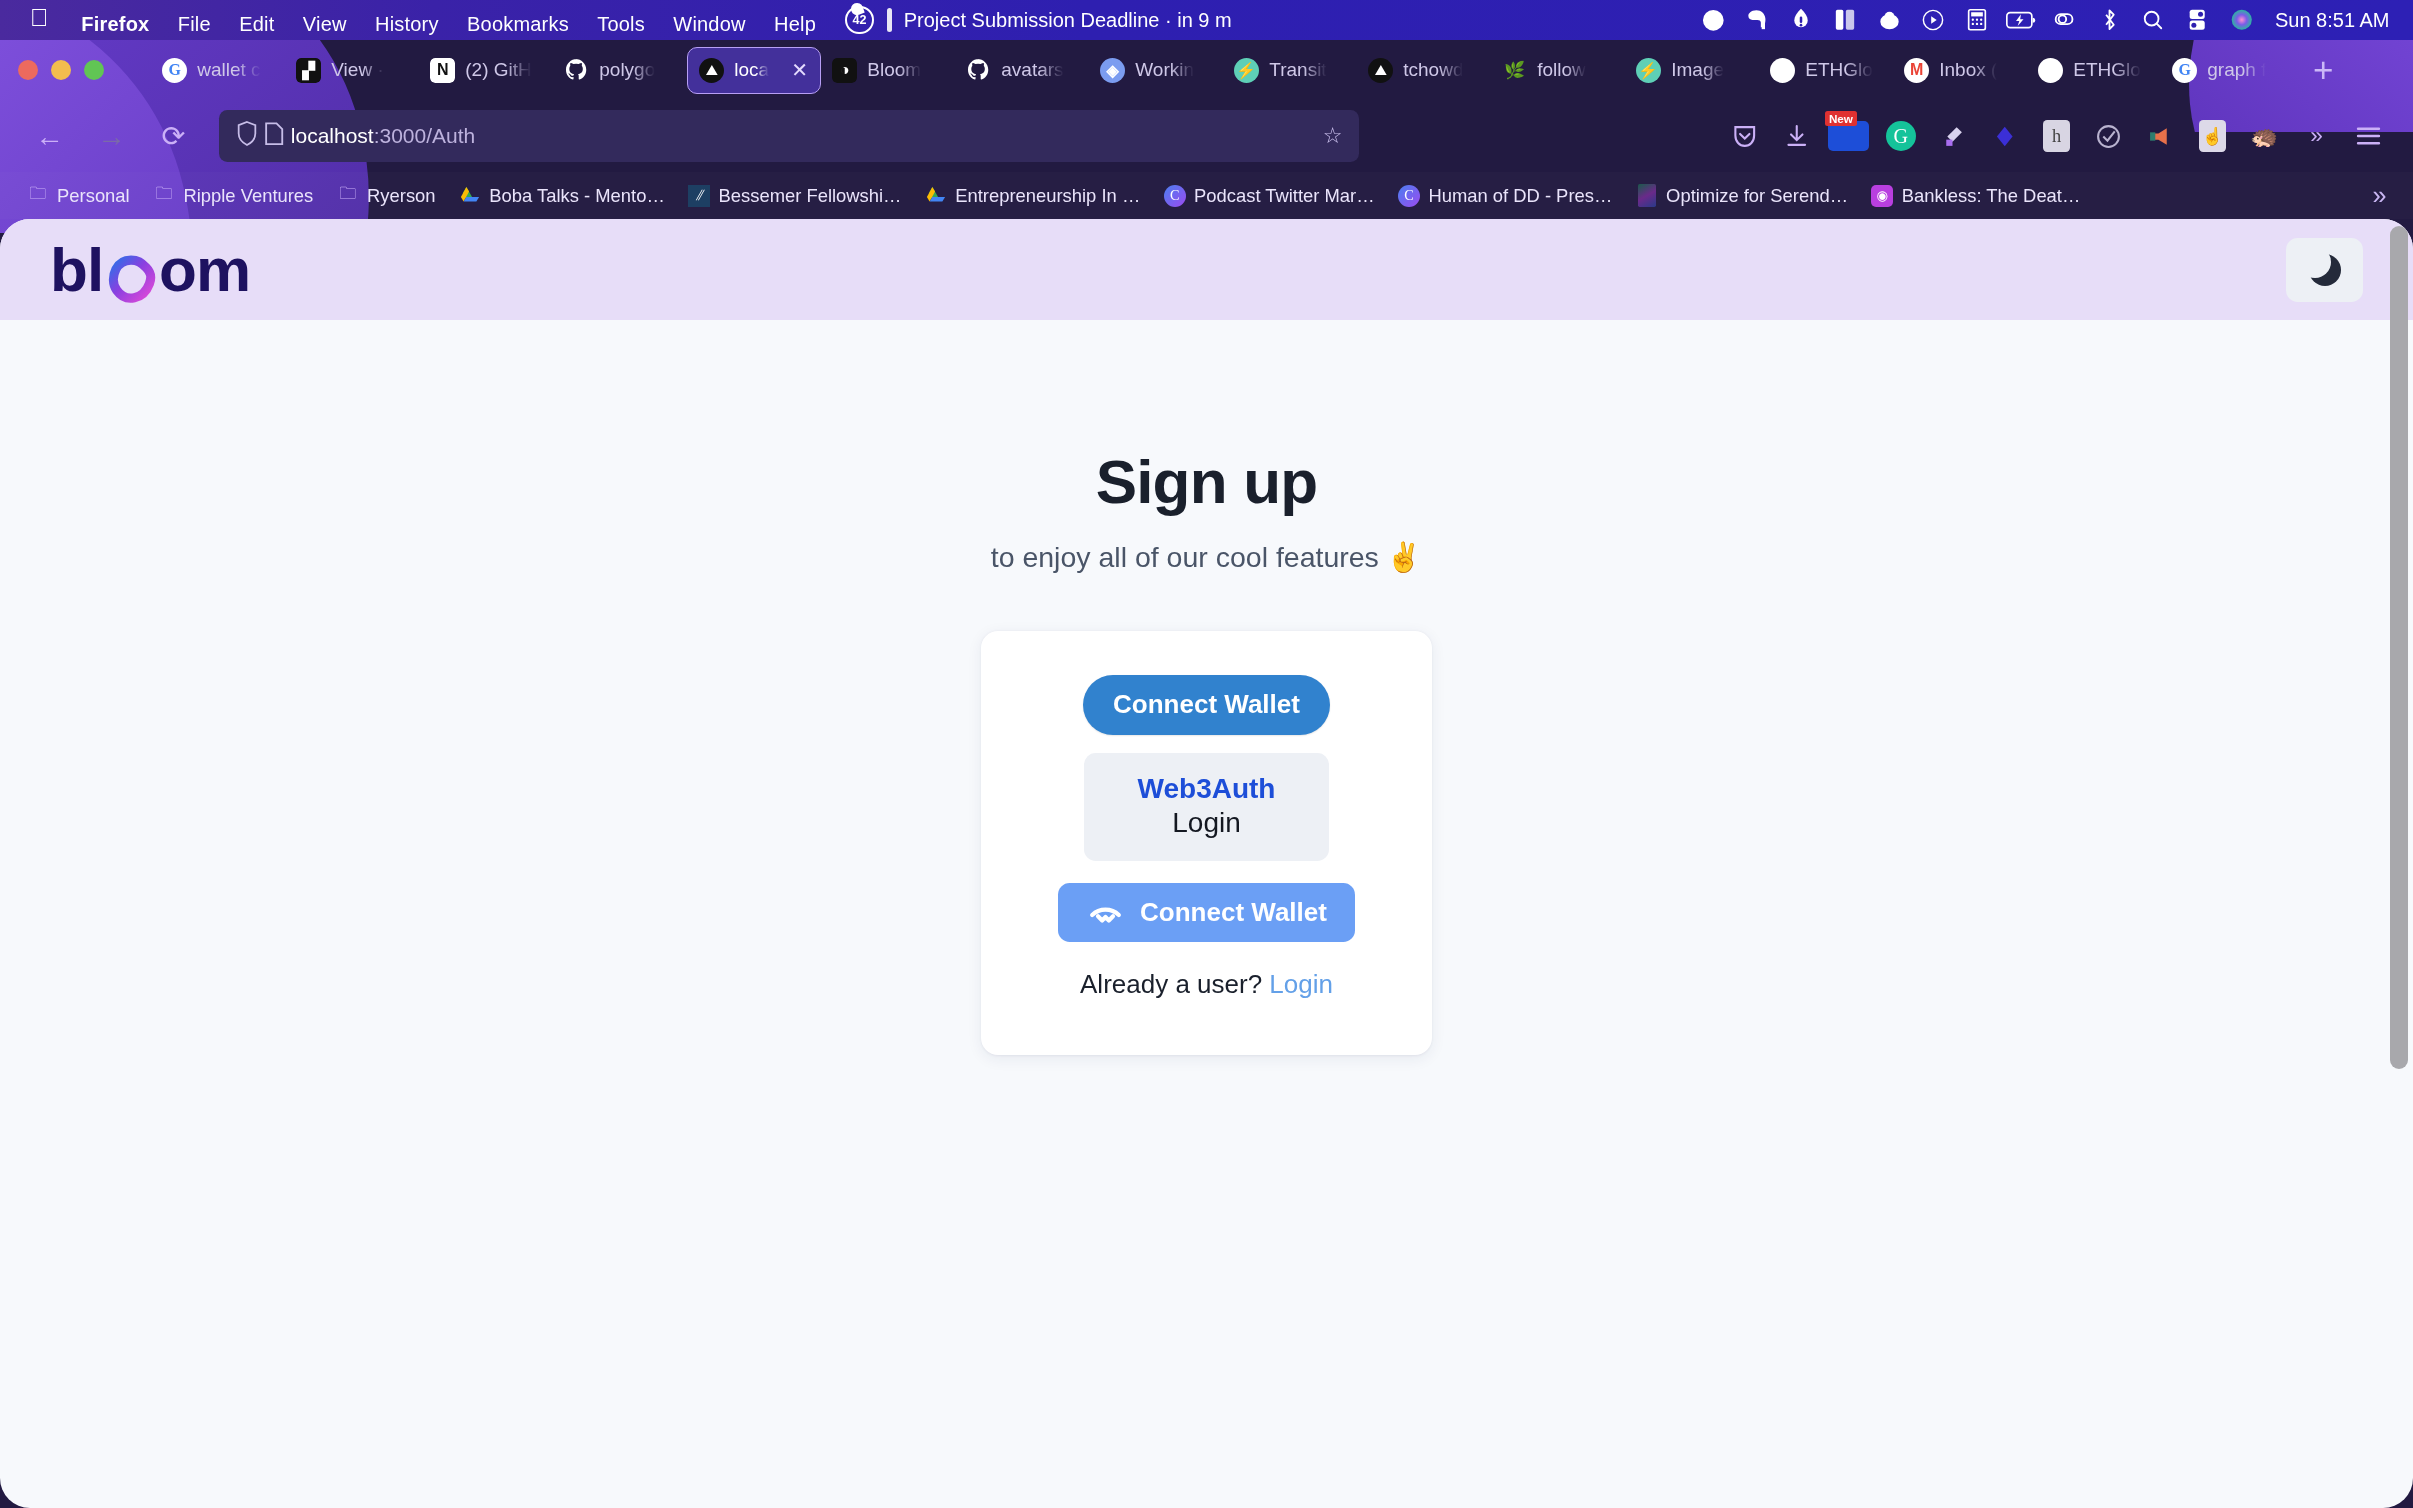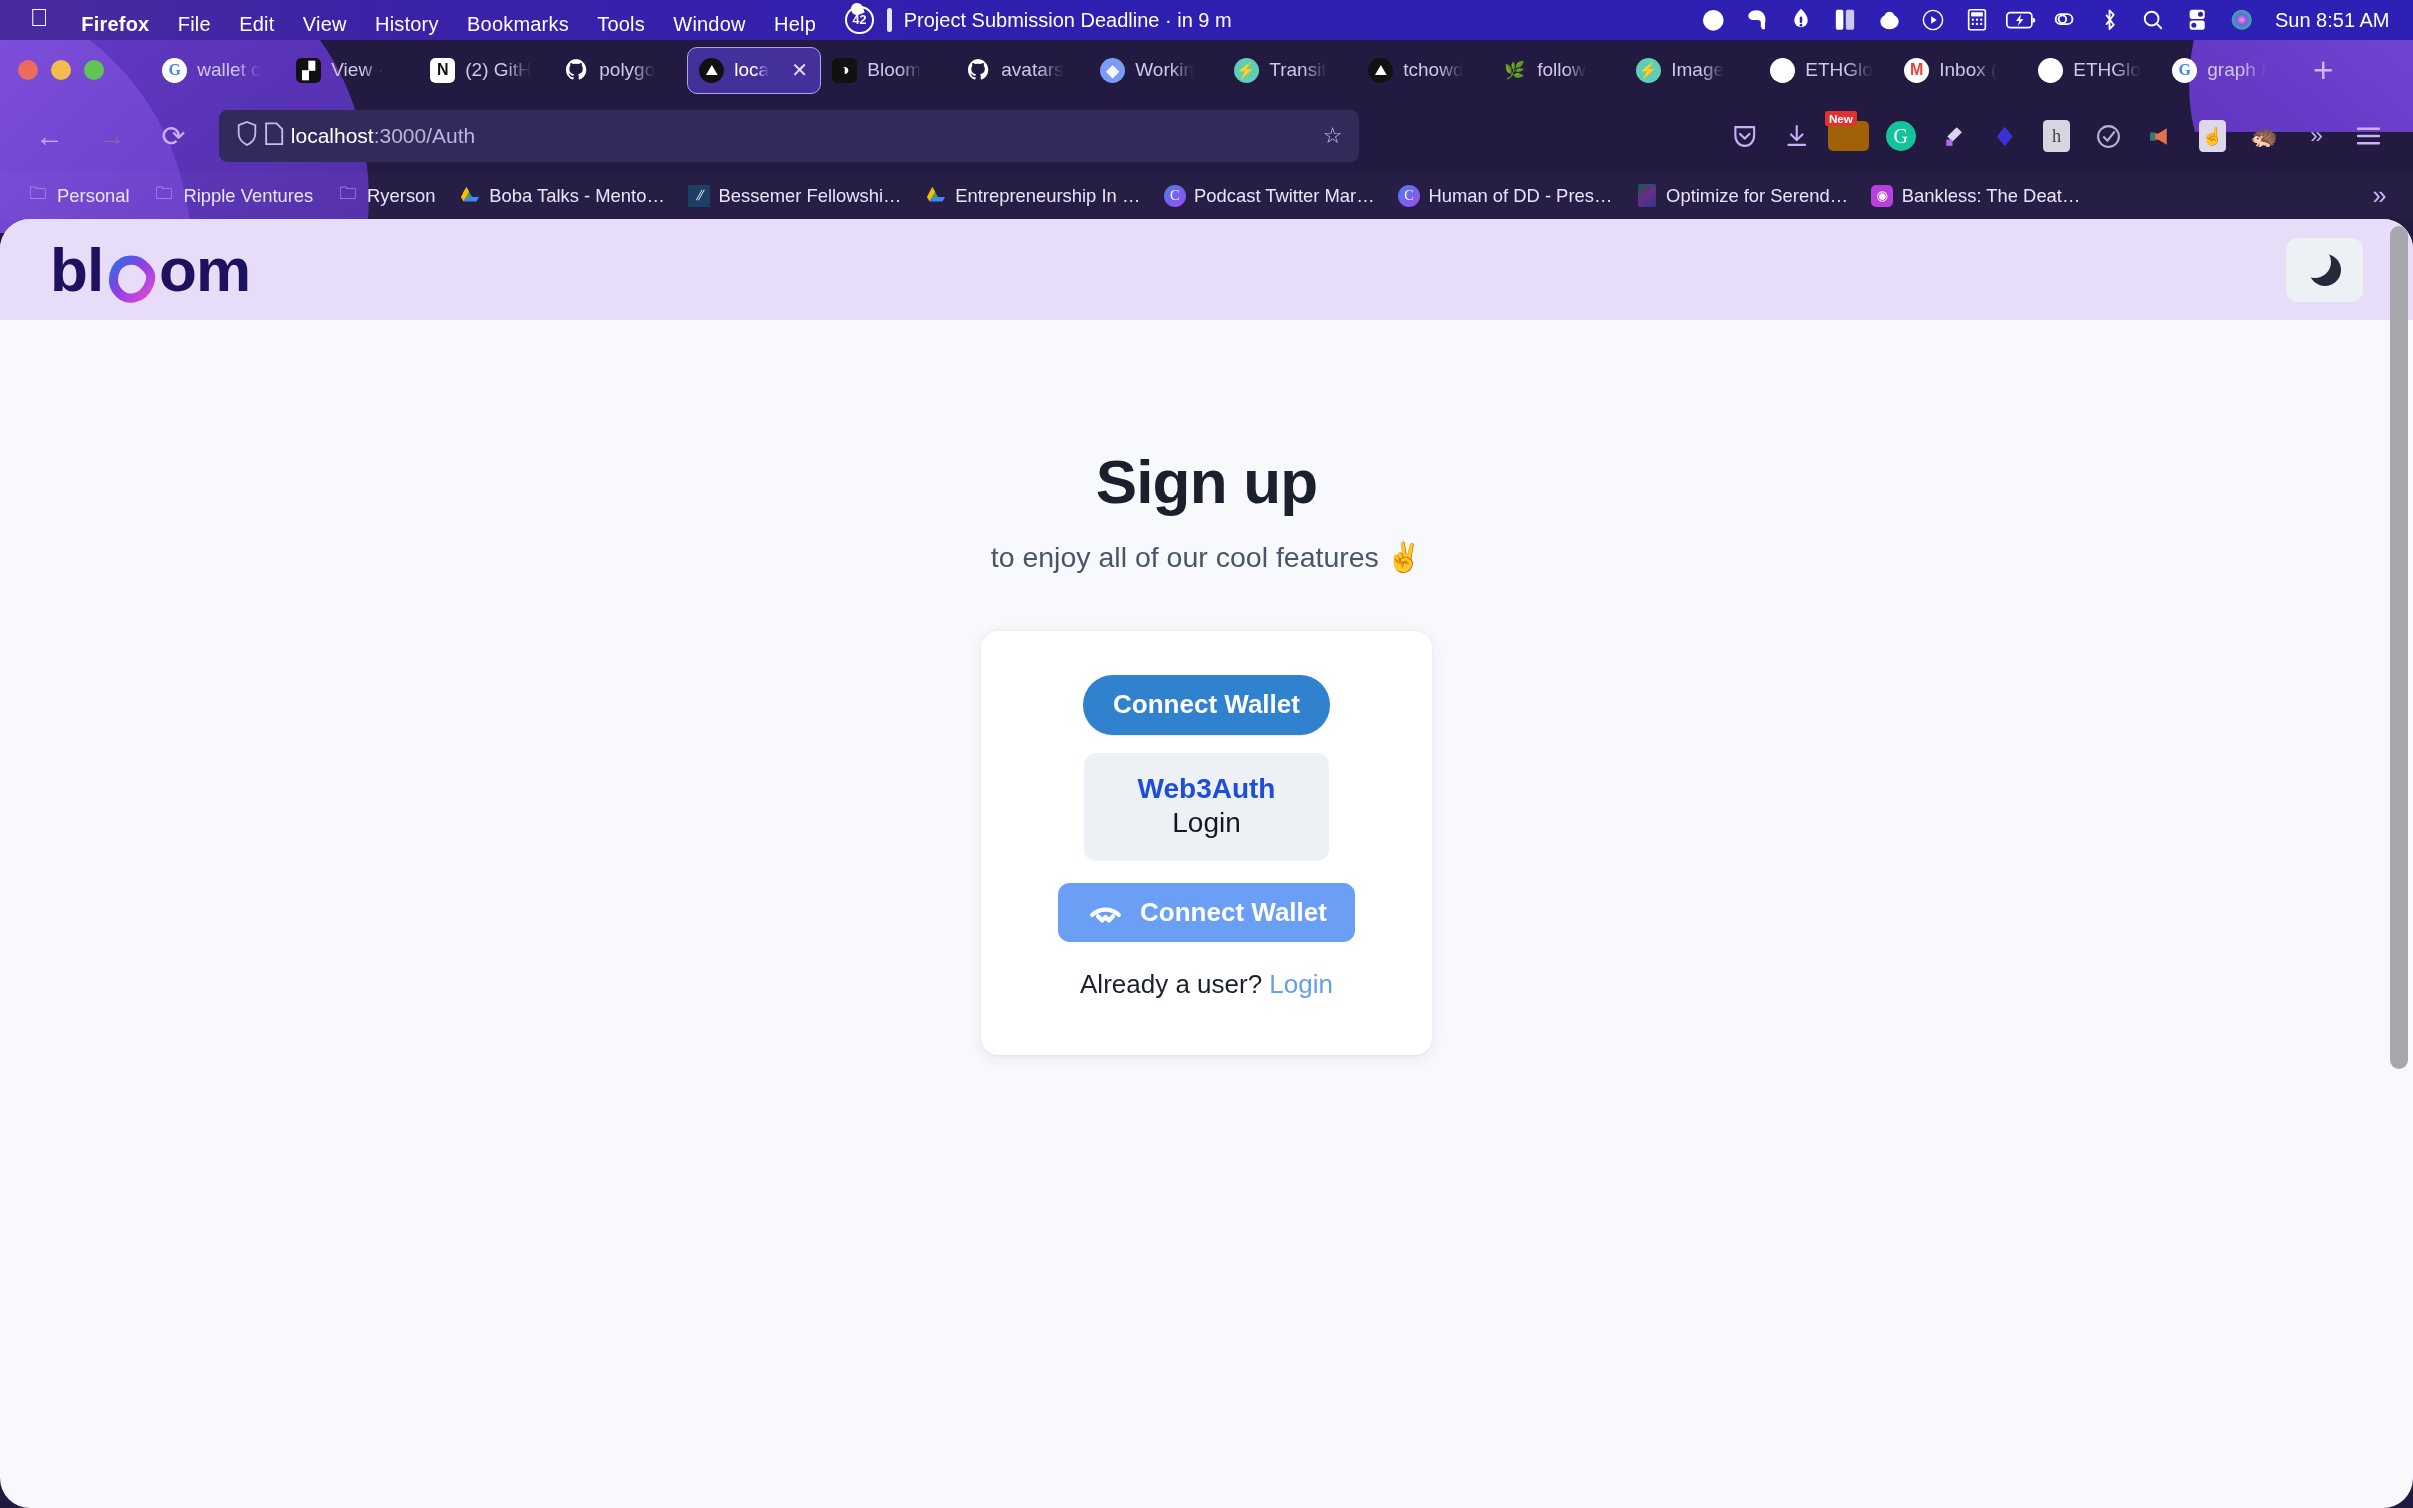--- a/index.html
+++ b/index.html
@@ -506,21 +506,21 @@
             <path d="M2 3h18v8c0 6-4 10-9 10S2 17 2 11z" fill="none" stroke="#cbb0f7" stroke-width="2"></path>
             <path d="M6.5 9.5L11 14l4.5-4.5" fill="none" stroke="#cbb0f7" stroke-width="2" stroke-linecap="round"></path>
           </svg>
       </div>
       <div class="ext">
         <svg width="23.5" height="25" viewBox="0 0 22 24">
             <path d="M11 2v13M5.5 10l5.5 5.5L16.5 10M3 20h16" fill="none" stroke="#cbb0f7" stroke-width="2" stroke-linecap="round"></path>
           </svg>
       </div>
       <div class="ext">
-        <span style="width:30px;height:30px;background:#a16207;border-radius:5px;display:block;position:relative;padding-left:41px;">
+        <span style="width:30px;height:30px;background:#1d4ed8;border-radius:5px;display:block;position:relative;padding-left:41px;">
           <span style="position:absolute;top:-10px;left:-3.4px;background:#e03131;color:#fff;font-size:11.7px;font-weight:bold;padding:0.8px 4.2px;border-radius:2.5px;">New</span>
         </span>
       </div>
       <div class="ext">
         <span style="width:30px;height:30px;background:#15c39a;border-radius:50%;display:flex;align-items:center;justify-content:center;color:#fff;font-size:20px;font-family:'Liberation Serif',serif;">G</span>
       </div>
       <div class="ext">
         <svg width="25" height="25" viewBox="0 0 24 24">
             <path d="M16 3l5 5-9 9-5-5z" fill="#d9d3ee"></path>
             <rect x="6" y="15" width="6" height="6" fill="#a96ef0"></rect>

